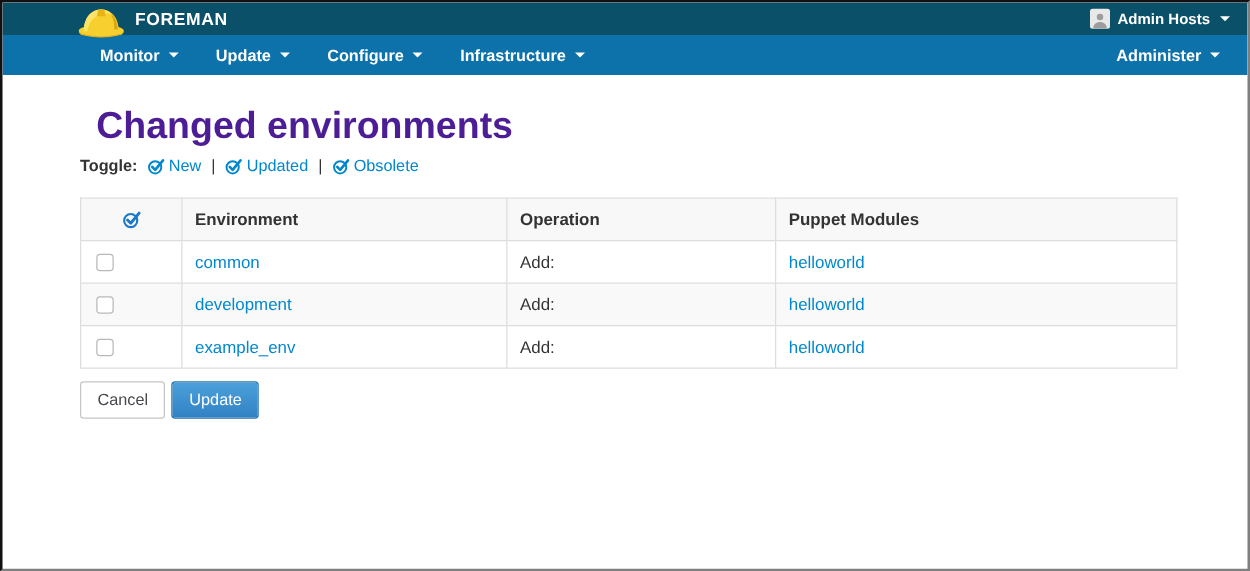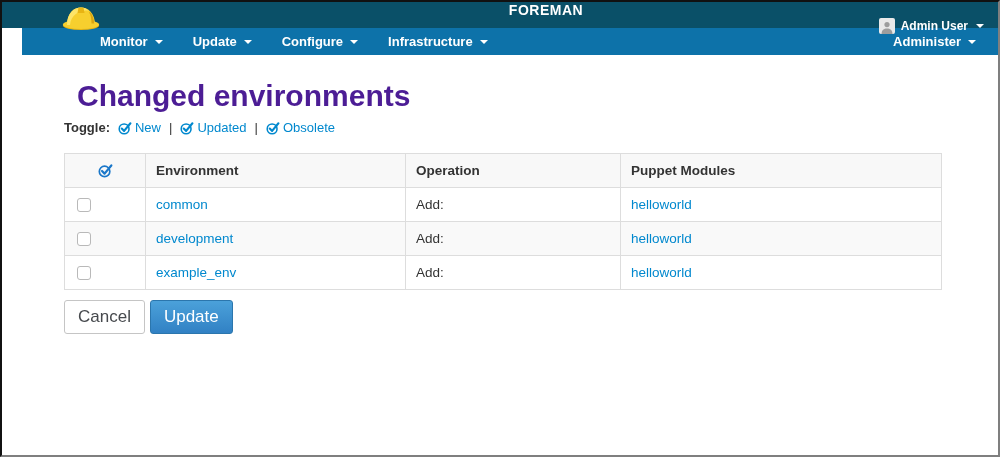--- a/index.html
+++ b/index.html
@@ -16,21 +16,20 @@
 
   
   .topbar {
     height: 26px;
     background: #0a5068;
     display: flex;
     align-items: center;
     padding: 0 14px 0 60px;
     position: relative;
     z-index: 2;
-    flex-direction: column;
   }
   .hat {
     position: absolute;
     left: 60px;
     top: 2px;
     width: 38px;
     height: 27px;
   }
   .brand {
     margin-left: 46px;
@@ -66,28 +65,27 @@
     width: 0; height: 0;
     border-left: 4px solid transparent;
     border-right: 4px solid transparent;
     border-top: 4px solid #ffffff;
     margin-left: 2px;
     vertical-align: middle;
   }
 
   
   .navbar {
-    height: 27px;
+    height: 32px;
     background: #0d72a9;
     display: flex;
     align-items: center;
     padding: 0 22px 0 78px;
     position: relative;
     z-index: 1;
-    margin-left: 20px;
   }
   .nav-item {
     color: #ffffff;
     font-weight: bold;
     font-size: 13px;
     margin-right: 30px;
     cursor: pointer;
     display: flex;
     align-items: center;
     gap: 5px;
@@ -174,21 +172,21 @@
   }
 
   
   .actions {
     margin-top: 10px;
     display: flex;
     gap: 5px;
   }
   .btn {
     font-family: "Liberation Sans", sans-serif;
-    font-size: 17px;
+    font-size: 13px;
     padding: 6px 13px;
     border-radius: 3px;
     cursor: pointer;
     line-height: 1.2;
   }
   .btn-cancel {
     background: #ffffff;
     border: 1px solid #c5c5c5;
     color: #46494d;
   }
@@ -214,21 +212,21 @@
   </svg>
   <span class="brand">FOREMAN</span>
 
   <div class="topbar-right">
     <span class="avatar">
       <svg width="14" height="14" viewBox="0 0 14 14">
         <circle cx="7" cy="4.6" r="2.6" fill="#9d9d9d"></circle>
         <path d="M1.5 14 C1.5 10.4, 4 8.6, 7 8.6 C10 8.6, 12.5 10.4, 12.5 14 Z" fill="#9d9d9d"></path>
       </svg>
     </span>
-    <span class="user-label">Admin User</span>
+    <span class="user-label">Admin Hosts</span>
     <span class="caret"></span>
   </div>
 </header>
 
 <nav class="navbar">
   <span class="nav-item">
     <span>Monitor</span>
     <span class="caret"></span>
   </span>
   <span class="nav-item">

